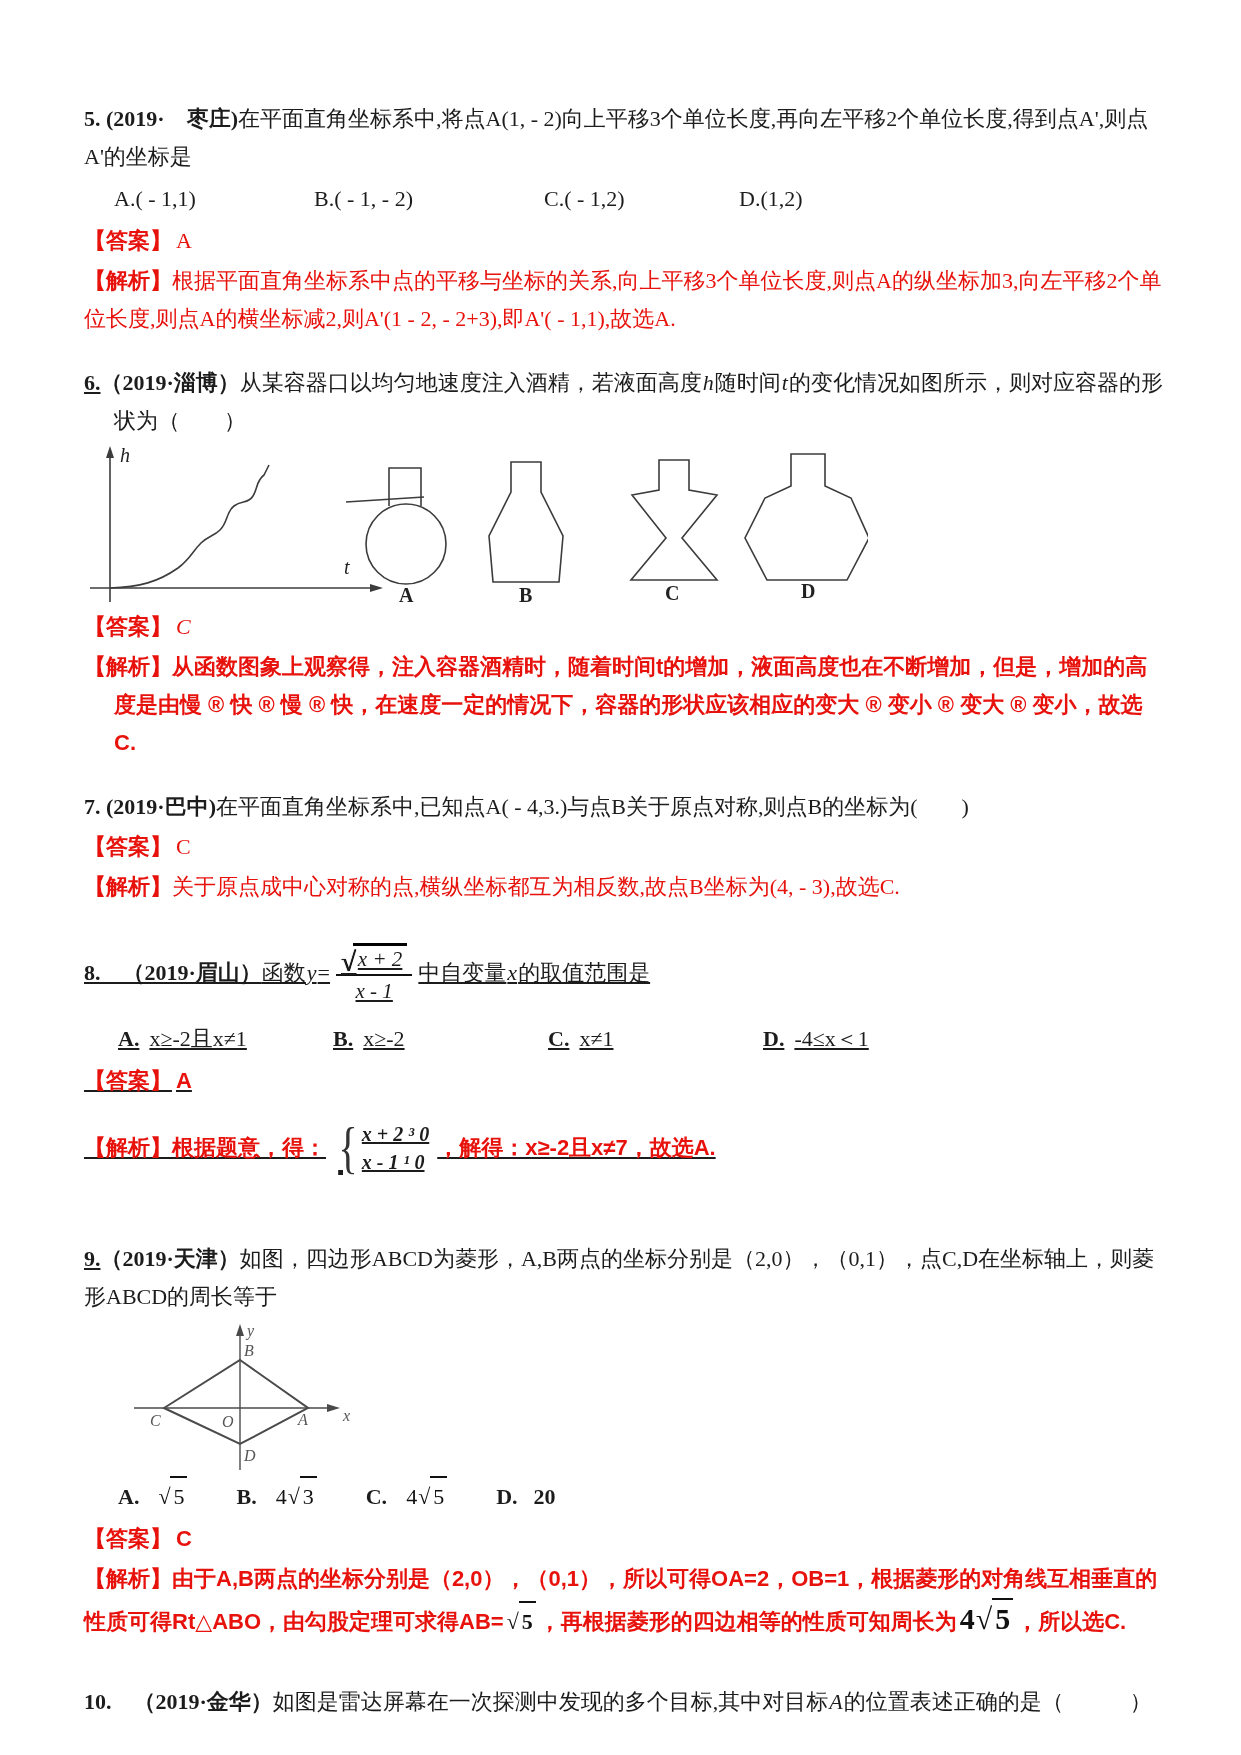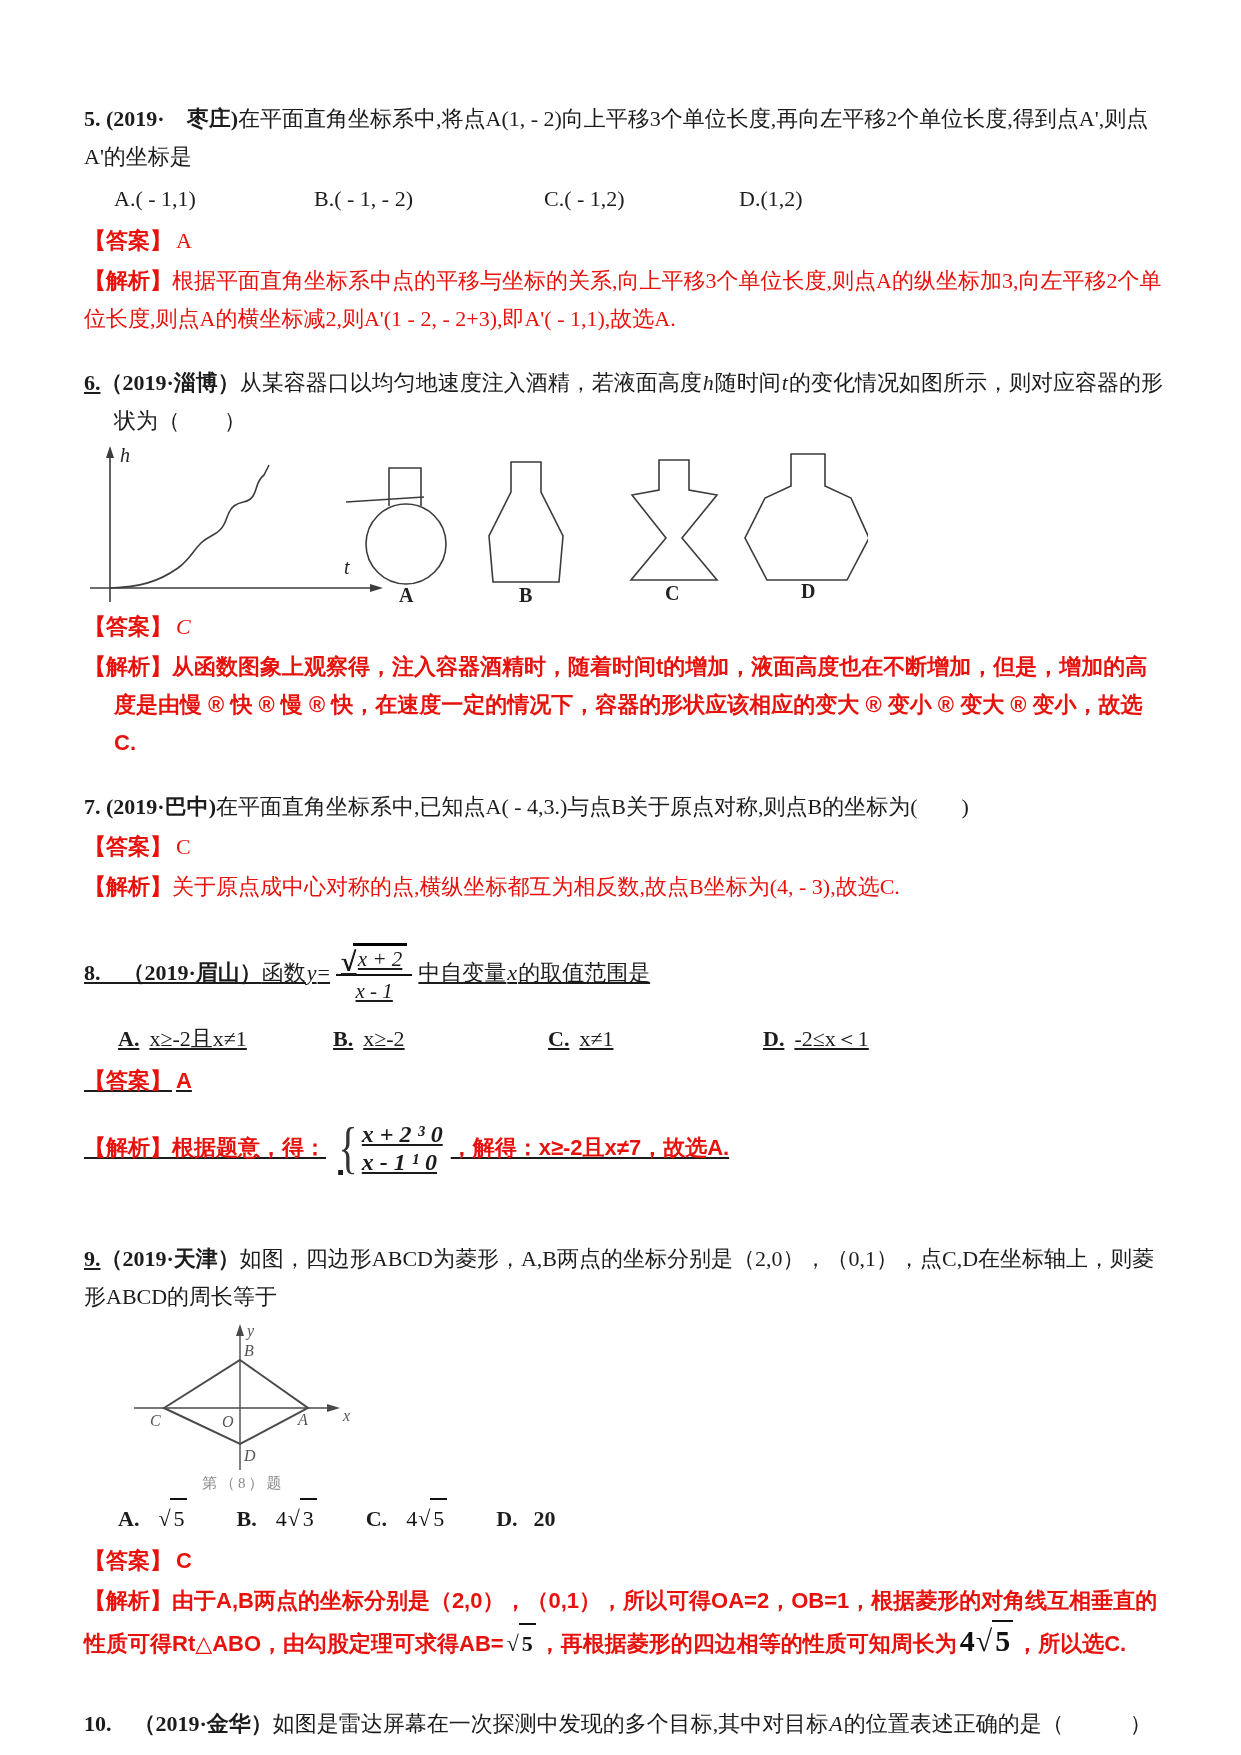--- a/index.html
+++ b/index.html
@@ -61,21 +61,21 @@
   .frac .den{font-style:italic;padding-top:3px;}
   .sqrt-heavy{font-weight:900;font-size:27px;line-height:20px;
               text-shadow:0 0 1px #000,0.5px 0 0 #000;margin-right:-3px;}
   .radicand{border-top:3.5px solid #000;padding:1px 5px 0;font-style:italic;}
   
   .analysis-q8{display:flex;align-items:center;min-height:92px;}
   .sys{display:inline-flex;align-items:center;color:#1c1c1c;margin:0 8px;}
   .sys .brace{font-size:58px;font-weight:100;color:#333;line-height:0.85;
               font-family:"Liberation Serif",serif;transform:scaleX(0.7);}
   .sys .rows{display:inline-flex;flex-direction:column;gap:6px;}
-  .sys .row{font-family:"Liberation Serif",serif;font-style:italic;font-size:24px;
+  .sys .row{font-family:"Liberation Serif",serif;font-style:italic;font-size:20px;
             line-height:22px;white-space:pre;}
   
   .rt{display:inline-flex;align-items:baseline;font-family:"Liberation Serif",serif;
       color:#111;margin:0 3px;}
   .rt .sign{font-style:normal;}
   .rt .under{border-top:2px solid #111;padding:0 3px;}
   .rt .coef{margin-right:1px;}
   .rt-big{font-size:30px;}
   .opt-val{font-family:"Liberation Serif",serif;text-align:center;}
 </style>
@@ -145,21 +145,21 @@
   </section>
 
   <section class="sec sec-q8">
     <div class="q8-head">
       <b class="qhead">8.　（2019·眉山）</b><span>函数</span><i class="mvar">y</i><span>=</span><span class="frac"><span class="num"><span class="sqrt-heavy">√</span><span class="radicand">x + 2</span></span><span class="den">x - 1</span></span><span>中自变量</span><i class="mvar">x</i><span>的取值范围是</span>
     </div>
     <div class="opts opts-q8">
       <span class="opt"><span class="olabel">A.</span><span class="opt-val">x≥-2且x≠1</span></span>
       <span class="opt"><span class="olabel">B.</span><span class="opt-val">x≥-2</span></span>
       <span class="opt"><span class="olabel">C.</span><span class="opt-val">x≠1</span></span>
-      <span class="opt"><span class="olabel">D.</span><span class="opt-val">-2≤x＜1</span></span>
+      <span class="opt"><span class="olabel">D.</span><span class="opt-val">-4≤x＜1</span></span>
     </div>
     <p class="ans-line"><span class="lab">【答案】</span><span class="ans-letter ans-bold">A</span></p>
     <div class="analysis hei analysis-q8">
       <span class="lab">【解析】</span><span>根据题意，得：</span><span class="sys"><span class="brace">{</span><span class="rows"><span class="row">x + 2 ³ 0</span><span class="row">x - 1 ¹ 0</span></span></span><span>，解得：x≥-2且x≠7，故选A.</span>
     </div>
   </section>
 
   <section class="sec sec-q9">
     <p class="stem"><b class="qhead"><span class="u">9.</span><span>（2019·天津）</span></b><span>如图，四边形ABCD为菱形，A,B两点的坐标分别是（2,0），（0,1），点C,D在坐标轴上，则菱形ABCD的周长等于</span></p>
 
@@ -170,21 +170,20 @@
       <line class="figline axis" x1="24" y1="86" x2="222" y2="86"></line>
       <polygon points="217,82 230,86 217,90" fill="#4a4a4a"></polygon>
       <text x="233" y="99">x</text>
       <polygon class="figline" points="130,38 198,86 130,122 54,86"></polygon>
       <text x="134" y="34">B</text>
       <text x="40" y="104">C</text>
       <text x="112" y="105">O</text>
       <text x="188" y="103">A</text>
       <text x="134" y="139">D</text>
     </svg>
-    <div class="fig-caption">第（8）题</div>
 
     <div class="opts opts-q9">
       <span class="opt">
           <span class="olabel">A.</span>
           <span class="rt">
             <span class="sign">√</span>
             <span class="under">5</span>
           </span>
         </span>
       <span class="opt">

